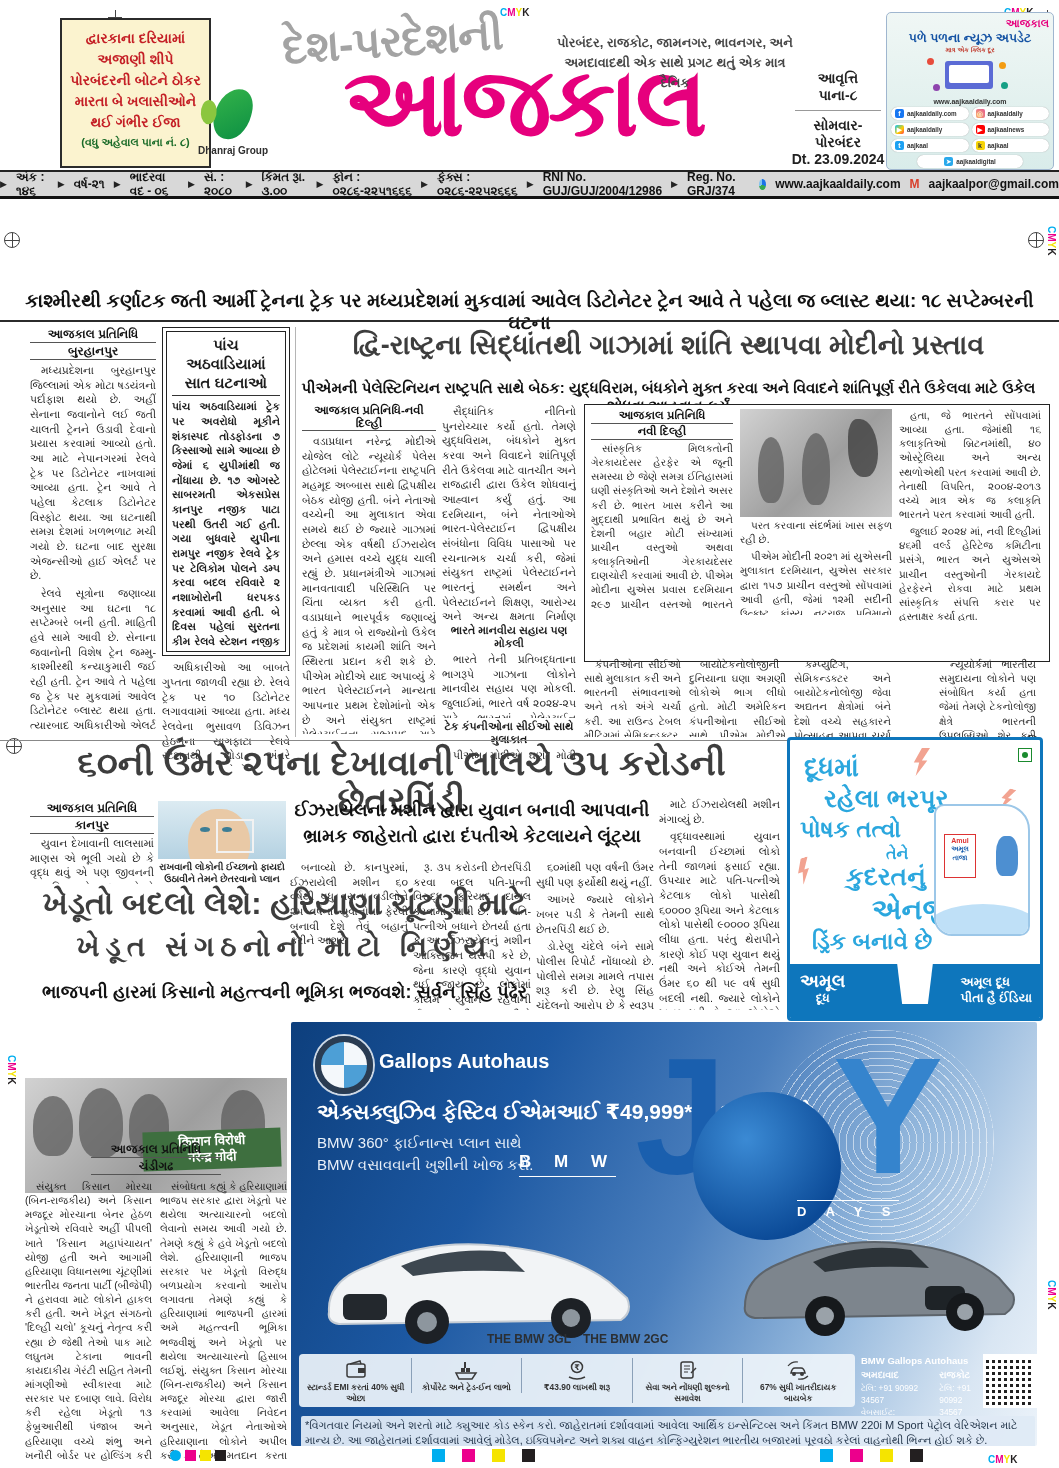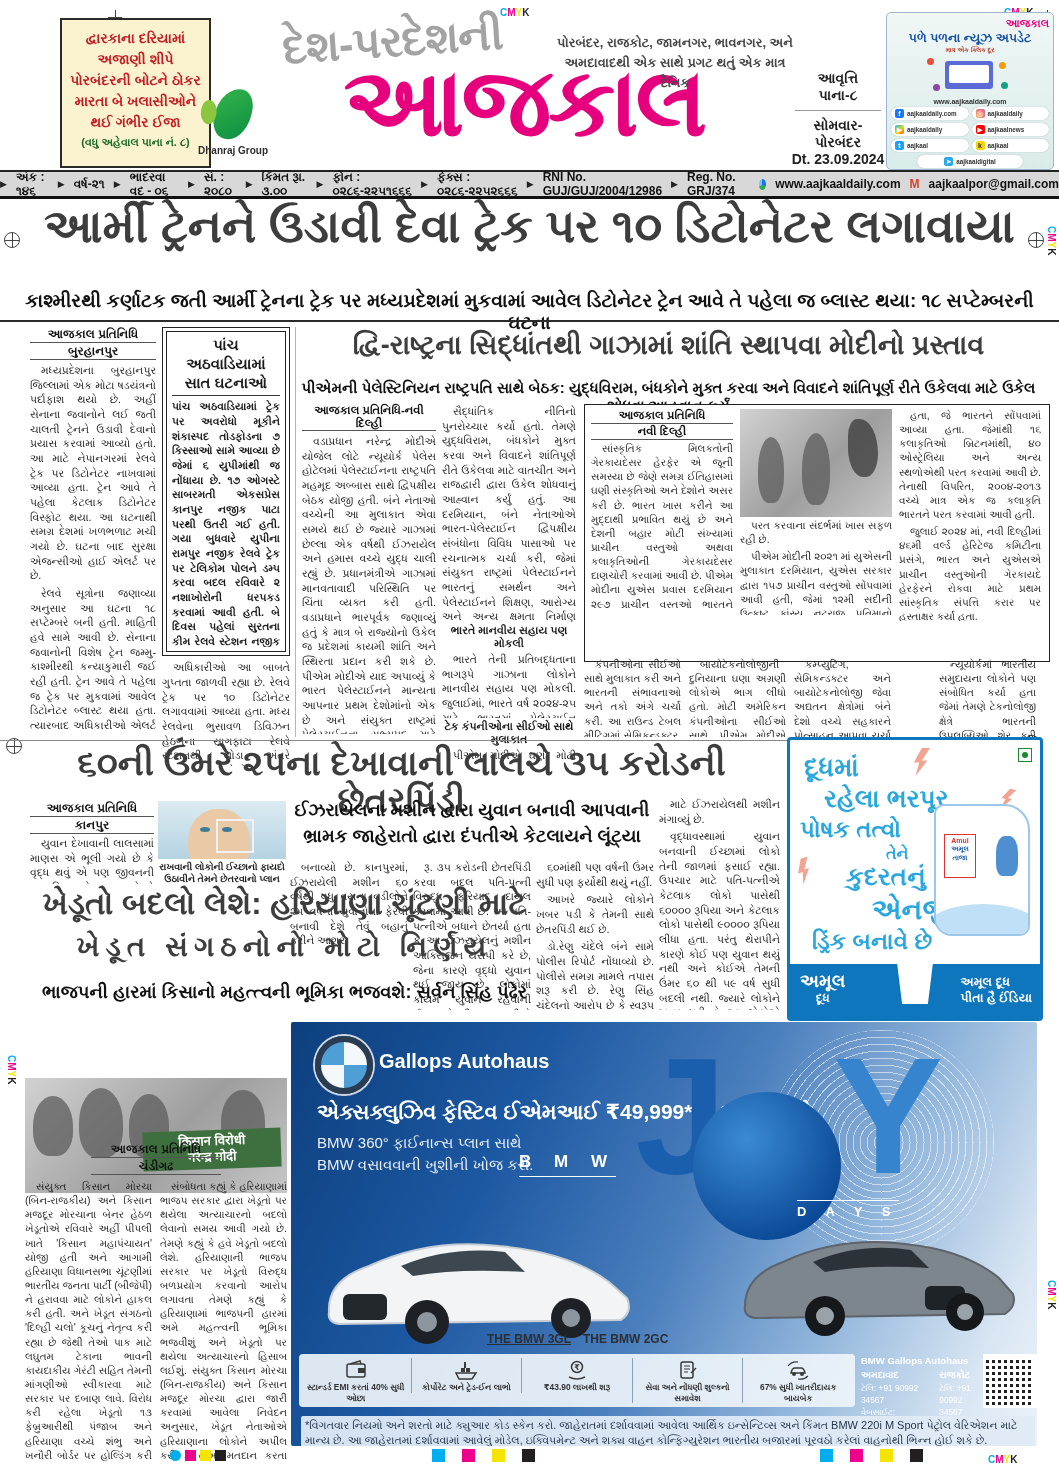--- a/index.html
+++ b/index.html
@@ -215,21 +215,20 @@
     <span class="sep">▶</span>
       <span>RNI No. GUJ/GUJ/2004/12986</span>
     <span class="sep">▶</span>
       <span>Reg. No. GRJ/374</span>
     <span class="webdot"></span>
       <span>www.aajkaaldaily.com</span>
     <span class="gmail">M</span>
       <span>aajkaalpor@gmail.com</span>
   </div>
 
-  <div class="abs hl" style="left:8px;top:202px;width:1043px;font-size:46px;">આર્મી ટ્રેનને ઉડાવી દેવા ટ્રેક પર ૧૦ ડિટોનેટર લગાવાયા</div>
   <div class="abs sub-hl" style="left:12px;top:290px;width:1035px;font-size:19px;">કાશ્મીરથી કર્ણાટક જતી આર્મી ટ્રેનના ટ્રેક પર મધ્યપ્રદેશમાં મુકવામાં આવેલ ડિટોનેટર ટ્રેન આવે તે પહેલા જ બ્લાસ્ટ થયા: ૧૮ સપ્ટેમ્બરની ઘટના</div>
   <div class="abs rule" style="left:0;top:320px;width:1059px;"></div>
 
   <div class="abs" style="left:30px;top:327px;width:126px;height:410px;">
     <div class="byline">
       <div class="agency">આજકાલ પ્રતિનિધિ</div>
       <div class="place">બુરહાનપુર</div>
     </div>
     <div class="col" style="height:368px;margin-top:3px;">
         <p>મધ્યપ્રદેશના બુરહાનપુર જિલ્લામાં એક મોટા ષડયંત્રનો પર્દાફાશ થયો છે. અહીં સેનાના જવાનોને લઈ જતી ચાલતી ટ્રેનને ઉડાવી દેવાનો પ્રયાસ કરવામાં આવ્યો હતો. આ માટે નેપાનગરમાં રેલવે ટ્રેક પર ડિટોનેટર નાખવામાં આવ્યા હતા. ટ્રેન આવે તે પહેલા કેટલાક ડિટોનેટર વિસ્ફોટ થયા. આ ઘટનાથી સમગ્ર દેશમાં ખળભળાટ મચી ગયો છે. ઘટના બાદ સુરક્ષા એજન્સીઓ હાઈ એલર્ટ પર છે.</p>
@@ -447,21 +446,21 @@
     </svg>
     <svg class="abs carsvg" style="left:438px;top:196px;" width="290" height="120" viewBox="0 0 290 120">
       <path d="M16 88 Q16 58 54 44 Q110 18 176 26 Q236 32 270 60 L284 76 Q288 88 276 96 L26 100 Q14 98 16 88Z" fill="#7d858d" stroke="#5d646b" stroke-width="2"></path>
       <path d="M84 44 Q130 24 182 32 L200 50 Q138 46 96 54Z" fill="#2c3338"></path>
       <rect x="196" y="68" width="40" height="24" rx="6" fill="#1e2327"></rect>
       <circle cx="96" cy="98" r="20" fill="#16191c"></circle>
         <circle cx="96" cy="98" r="9" fill="#9aa2a9"></circle>
       <circle cx="236" cy="94" r="19" fill="#16191c"></circle>
         <circle cx="236" cy="94" r="8" fill="#9aa2a9"></circle>
     </svg>
-    <div class="abs" style="left:196px;top:310px;font-size:12px;font-weight:bold;color:#2b2f33;text-decoration:underline;">THE BMW 3GL</div>
+    <div class="abs" style="left:196px;top:310px;font-size:12px;font-weight:bold;color:#2b2f33;">THE BMW 3GL</div>
     <div class="abs" style="left:292px;top:310px;font-size:12px;font-weight:bold;color:#2b2f33;">THE BMW 2GC</div>
 
     <div class="abs feat" style="left:8px;top:332px;width:552px;background:rgba(238,244,250,.92);border-radius:4px;padding:4px 2px;">
       <div class="it">
         <svg width="22" height="20" viewBox="0 0 22 20">
             <rect x="2" y="4" width="18" height="13" rx="2" fill="none" stroke="#3a3a3a" stroke-width="1.5"></rect>
             <rect x="13" y="8" width="7" height="5" fill="#3a3a3a"></rect>
             <path d="M5 4 L15 1 L16 4" fill="none" stroke="#3a3a3a" stroke-width="1.5"></path>
           </svg>
         <span>સ્ટાન્ડર્ડ EMI કરતાં 40% સુધી ઓછા</span>

